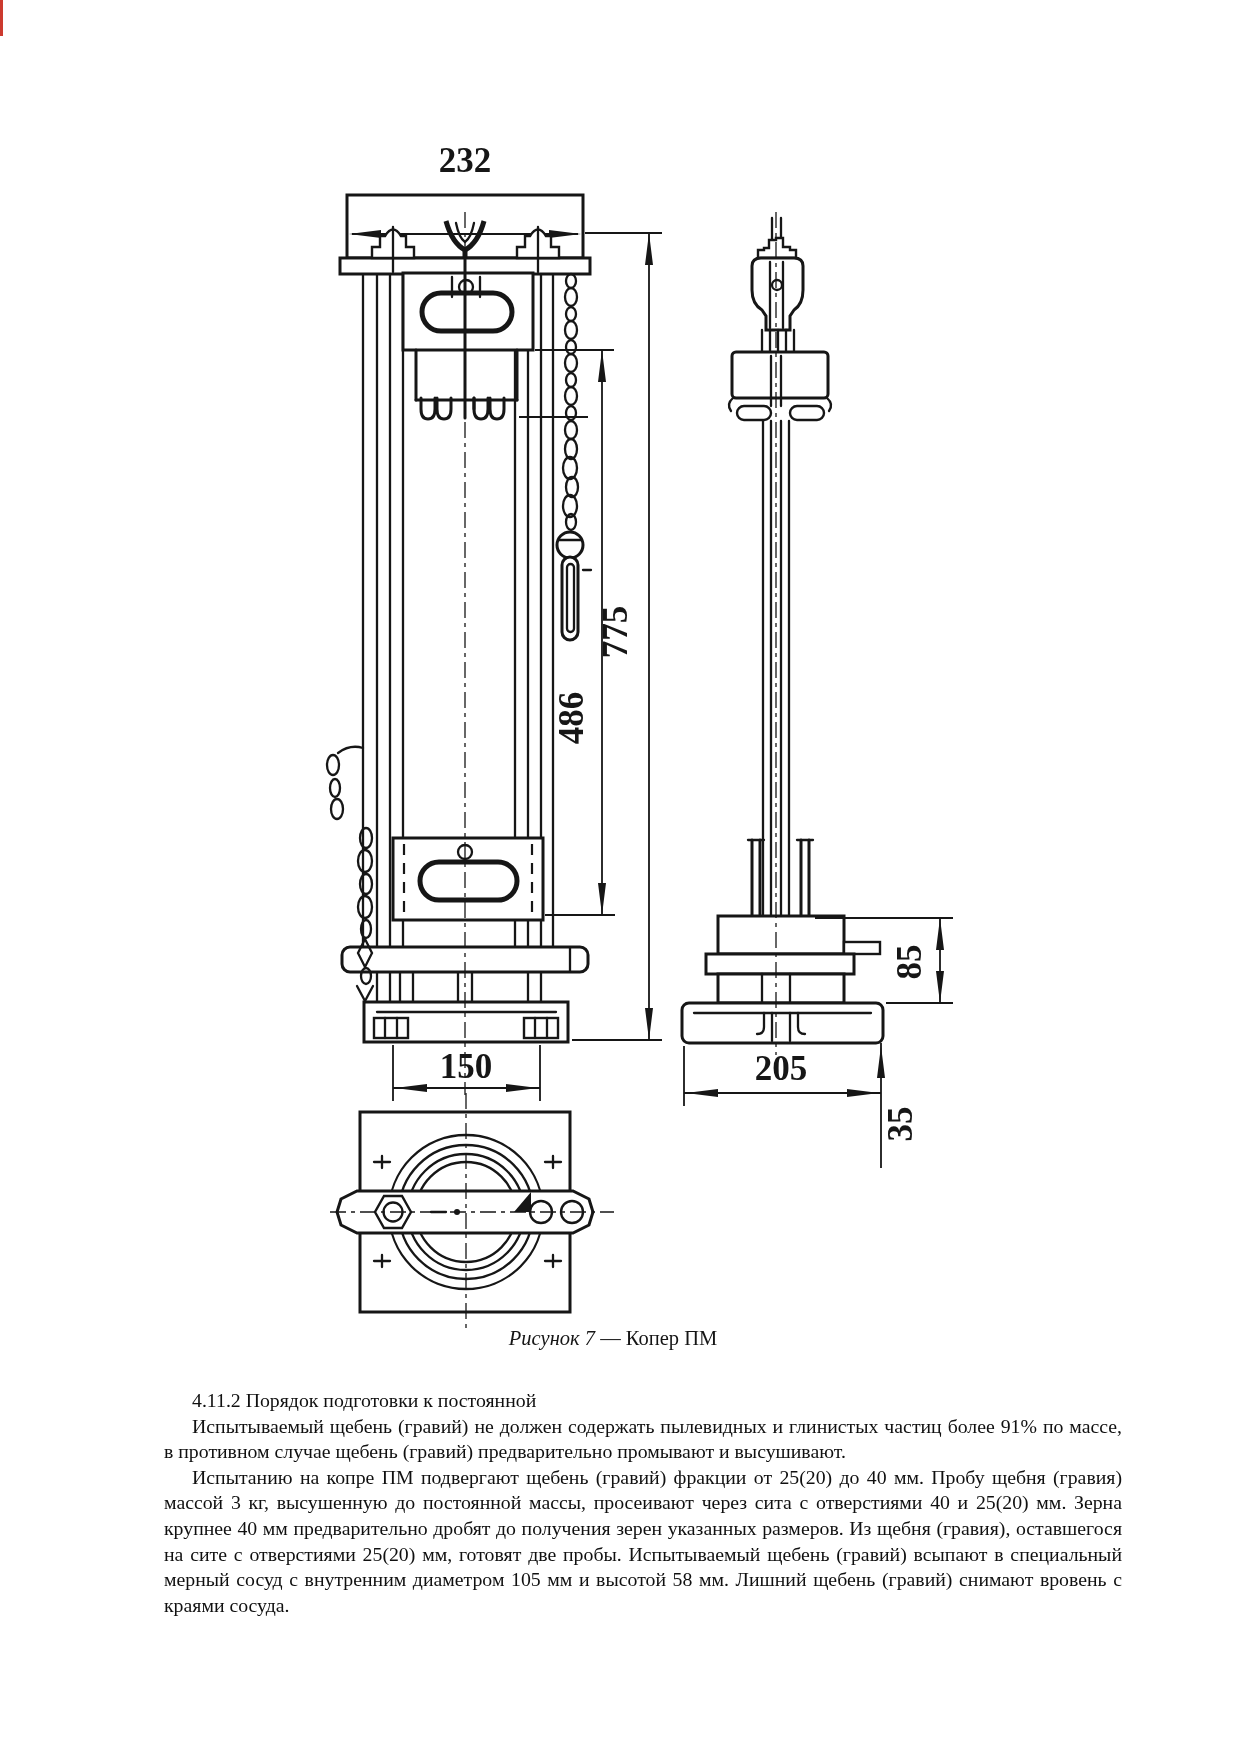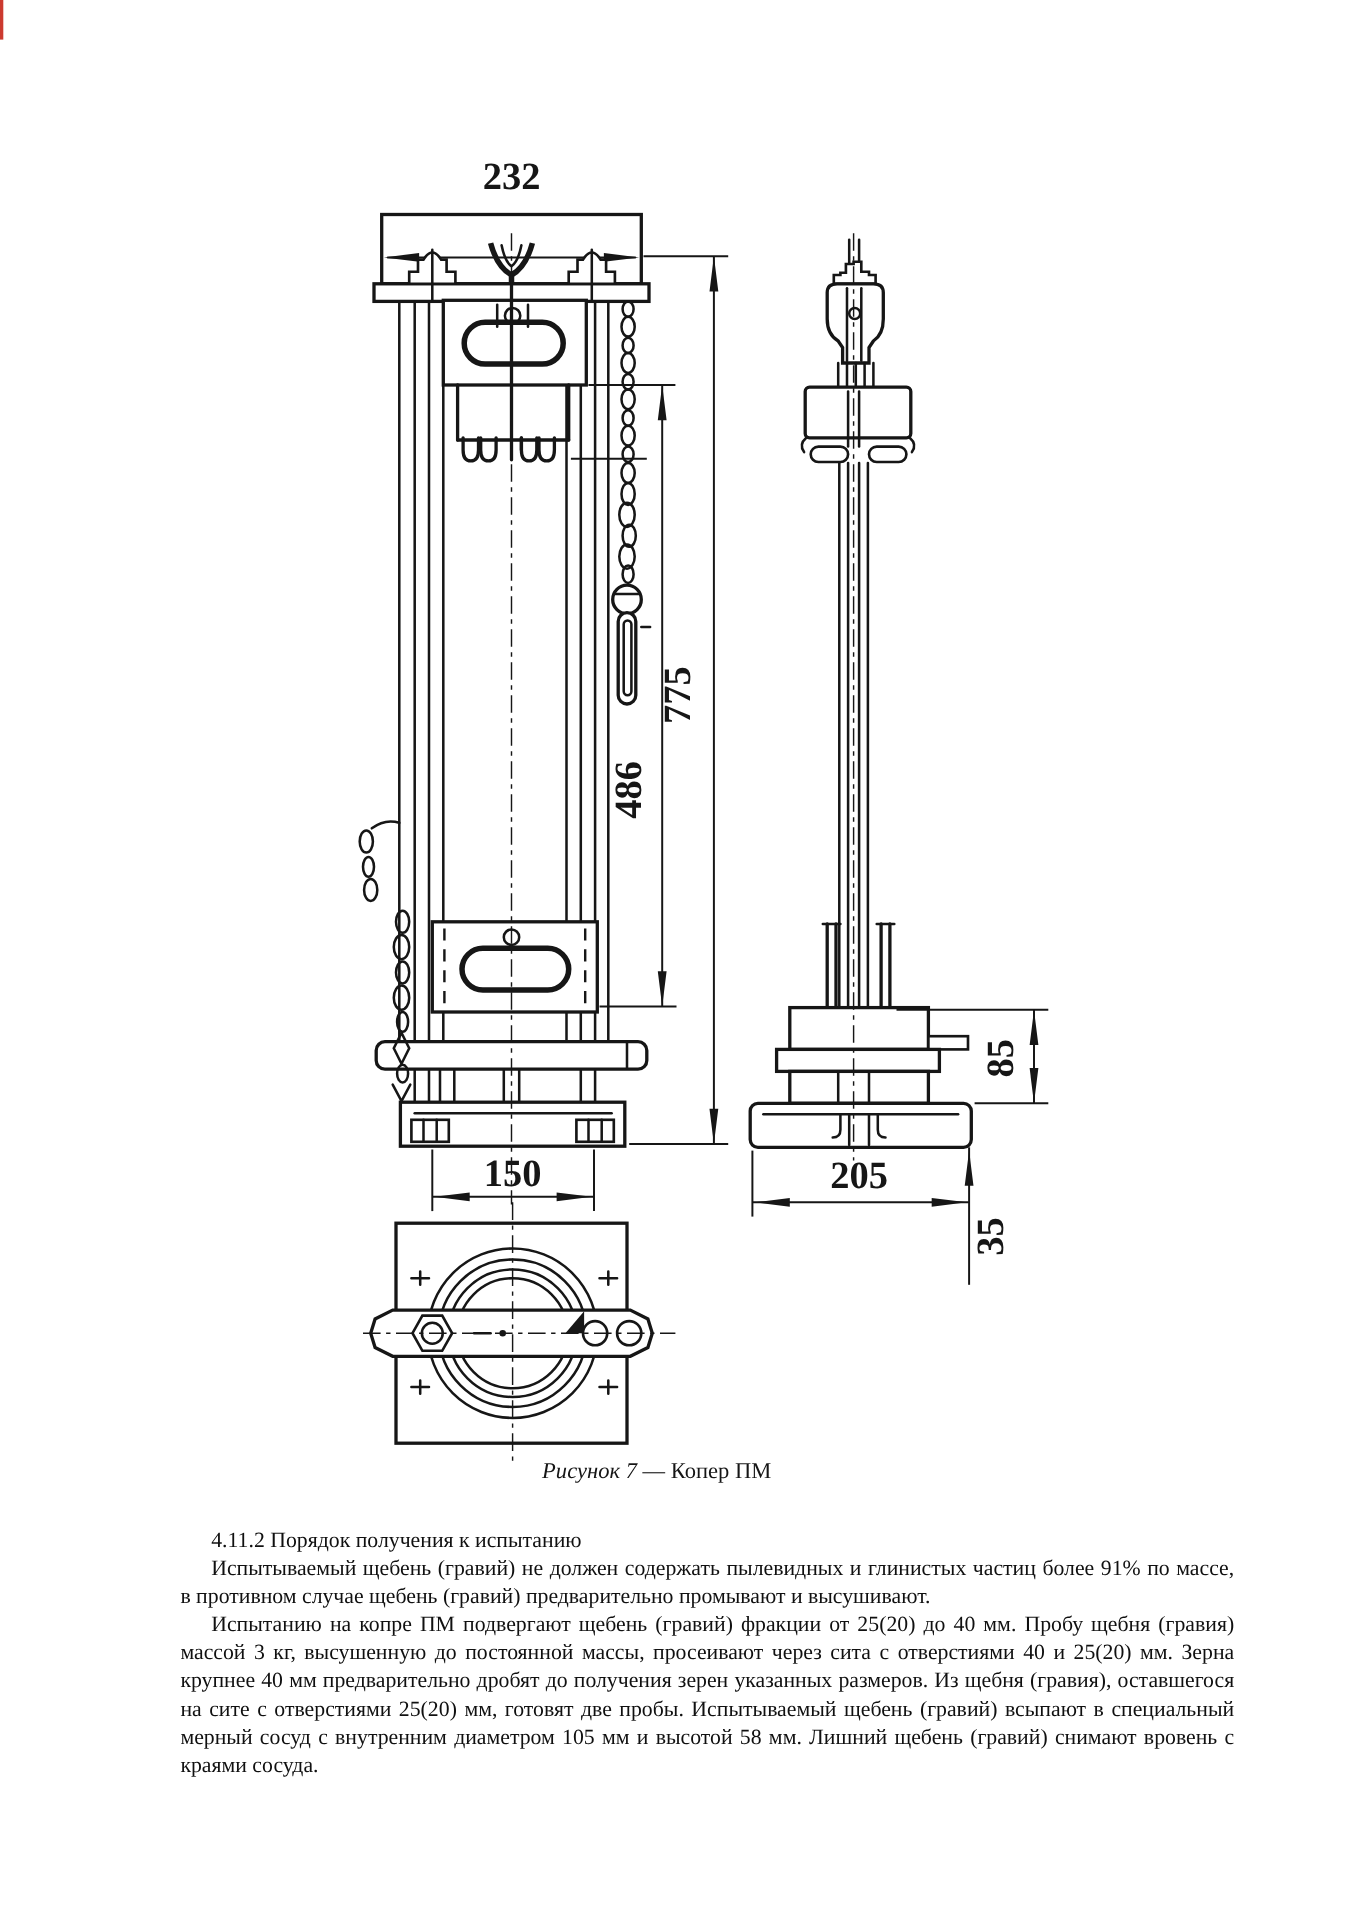--- a/index.html
+++ b/index.html
@@ -19,21 +19,21 @@
   .o2{fill:none;stroke:#161616;stroke-width:2.3;stroke-linecap:round;}
   .thick{fill:none;stroke:#161616;stroke-width:5;}
   .w{fill:#ffffff;stroke:#161616;stroke-width:3;}
   .w2{fill:#ffffff;stroke:#161616;stroke-width:2.4;}
   .dim{fill:none;stroke:#161616;stroke-width:1.8;}
   .axis{fill:none;stroke:#161616;stroke-width:1.3;stroke-dasharray:16 5 4 5;}
   .dash{fill:none;stroke:#161616;stroke-width:2.2;stroke-dasharray:11 8;}
   .ar{fill:#161616;stroke:none;}
   text.d{font-family:"Liberation Serif",serif;font-weight:700;font-size:35px;fill:#161616;}
   .caption{
-    position:absolute;left:330px;top:1327px;width:534px;
+    position:absolute;left:346px;top:1327px;width:534px;
     text-align:center;font-size:20.5px;color:#151515;
   }
   .caption .it{font-style:italic;}
   .textblock{
     position:absolute;left:164px;top:1388px;width:958px;
     font-size:19.8px;line-height:25.6px;color:#101010;
     text-align:justify;
   }
   .textblock p{margin:0;text-indent:28px;}
   .textblock p.head{text-align:left;}
@@ -284,17 +284,17 @@
       <path class="o2" d="M374,1261 H390 M382,1255 V1267"></path>
       <path class="o2" d="M545,1261 H561 M553,1255 V1267"></path>
     </g>
   </svg>
 
   <div class="caption">
     <span class="it">Рисунок 7</span><span> — Копер ПМ</span>
   </div>
 
   <div class="textblock">
-    <p class="head">4.11.2 Порядок получения к испытанию</p>
+    <p class="head">4.11.2 Порядок подготовки к постоянной</p>
     <p>Испытываемый щебень (гравий) не должен содержать пылевидных и глинистых частиц более 91% по массе, в противном случае щебень (гравий) предварительно промывают и высушивают.</p>
     <p>Испытанию на копре ПМ подвергают щебень (гравий) фракции от 25(20) до 40 мм. Пробу щебня (гравия) массой 3 кг, высушенную до постоянной массы, просеивают через сита с отверстиями 40 и 25(20) мм. Зерна крупнее 40 мм предварительно дробят до получения зерен указанных размеров. Из щебня (гравия), оставшегося на сите с отверстиями 25(20) мм, готовят две пробы. Испытываемый щебень (гравий) всыпают в специальный мерный сосуд с внутренним диаметром 105 мм и высотой 58 мм. Лишний щебень (гравий) снимают вровень с краями сосуда.</p>
   </div>
 </div>
 
 </body></html>

